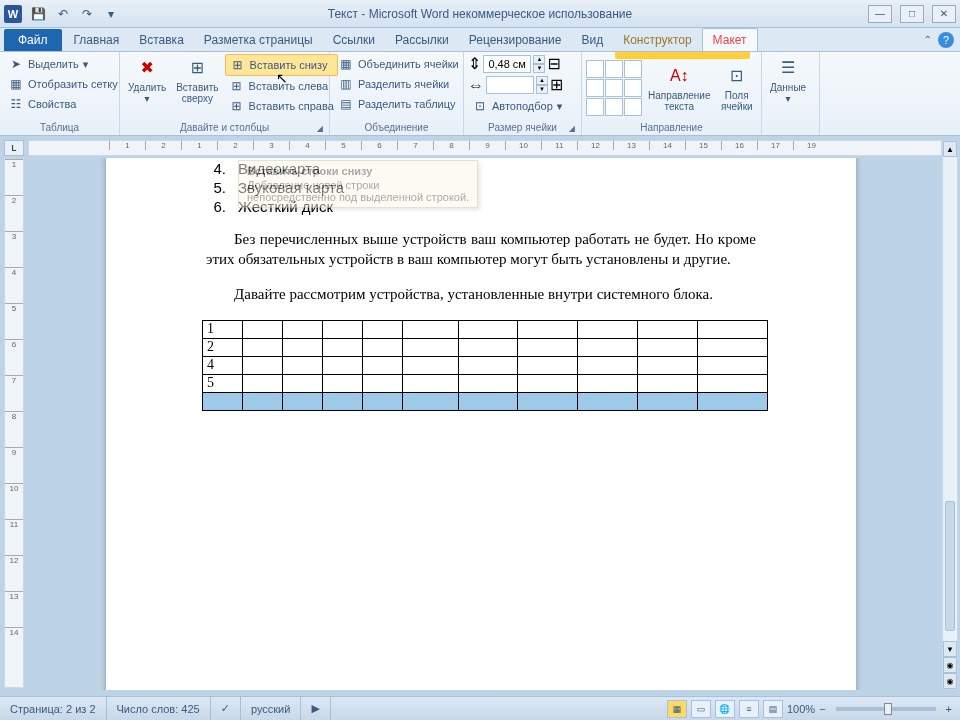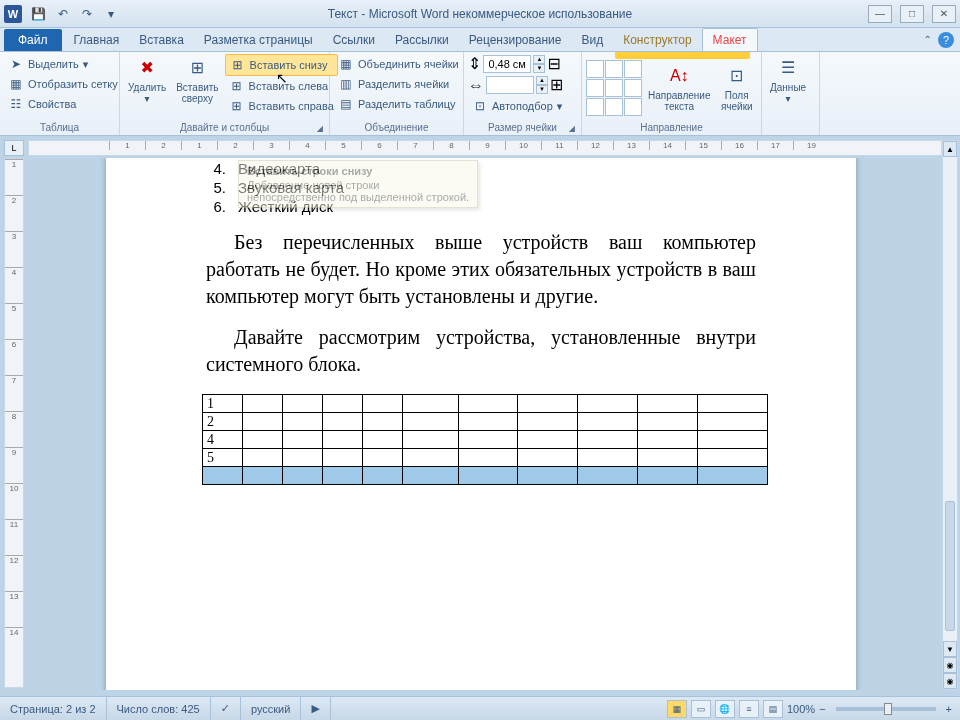--- a/index.html
+++ b/index.html
@@ -49,21 +49,21 @@
 .h-ruler-inner { position: absolute; left: 80px; display: flex; }
 .h-ruler-tick { width: 36px; text-align: center; border-left: 1px solid #aaa; }
 .v-ruler { position: absolute; left: 4px; top: 158px; width: 20px; bottom: 32px; background: #f0f4f8; border: 1px solid #c8d8e8; font-size: 8px; color: #666; }
 .v-ruler-tick { height: 36px; text-align: center; border-top: 1px solid #aaa; }
 
 
 .doc-scroll { position: absolute; left: 26px; right: 18px; top: 158px; bottom: 30px; background: #bcd4e6; overflow: hidden; }
 .page { position: absolute; left: 80px; top: -4px; width: 750px; min-height: 900px; background: white; box-shadow: 0 2px 6px rgba(0,0,0,0.3); padding: 0 100px 40px 100px; }
 .list-item { display: flex; gap: 12px; font-family: "Times New Roman", serif; font-size: 15px; margin-bottom: 2px; }
 .list-num { width: 20px; text-align: right; }
-.para { font-family: "Times New Roman", serif; font-size: 20px; text-indent: 28px; margin-top: 14px; text-align: justify; line-height: 1.35; }
+.para { font-family: "Times New Roman", serif; font-size: 15px; text-indent: 28px; margin-top: 14px; text-align: justify; line-height: 1.35; }
 .doc-table { border-collapse: collapse; margin-top: 16px; width: 566px; margin-left: -4px; }
 .doc-table td { border: 1px solid #000; height: 18px; font-family: "Times New Roman", serif; font-size: 14px; padding: 0 4px; }
 .doc-table tr.selected td { background: #9ec9e8; }
 
 
 .tooltip { position: absolute; left: 238px; top: 160px; background: #f8f8e8; border: 1px solid #c8c8a8; padding: 4px 8px; font-size: 11px; color: #555; box-shadow: 2px 2px 4px rgba(0,0,0,0.2); z-index: 10; opacity: 0.5; }
 .tooltip-title { font-weight: bold; margin-bottom: 2px; }
 
 
 .v-scrollbar { position: absolute; right: 2px; top: 140px; bottom: 30px; width: 16px; background: #e8f0f8; border: 1px solid #c8d8e8; }

